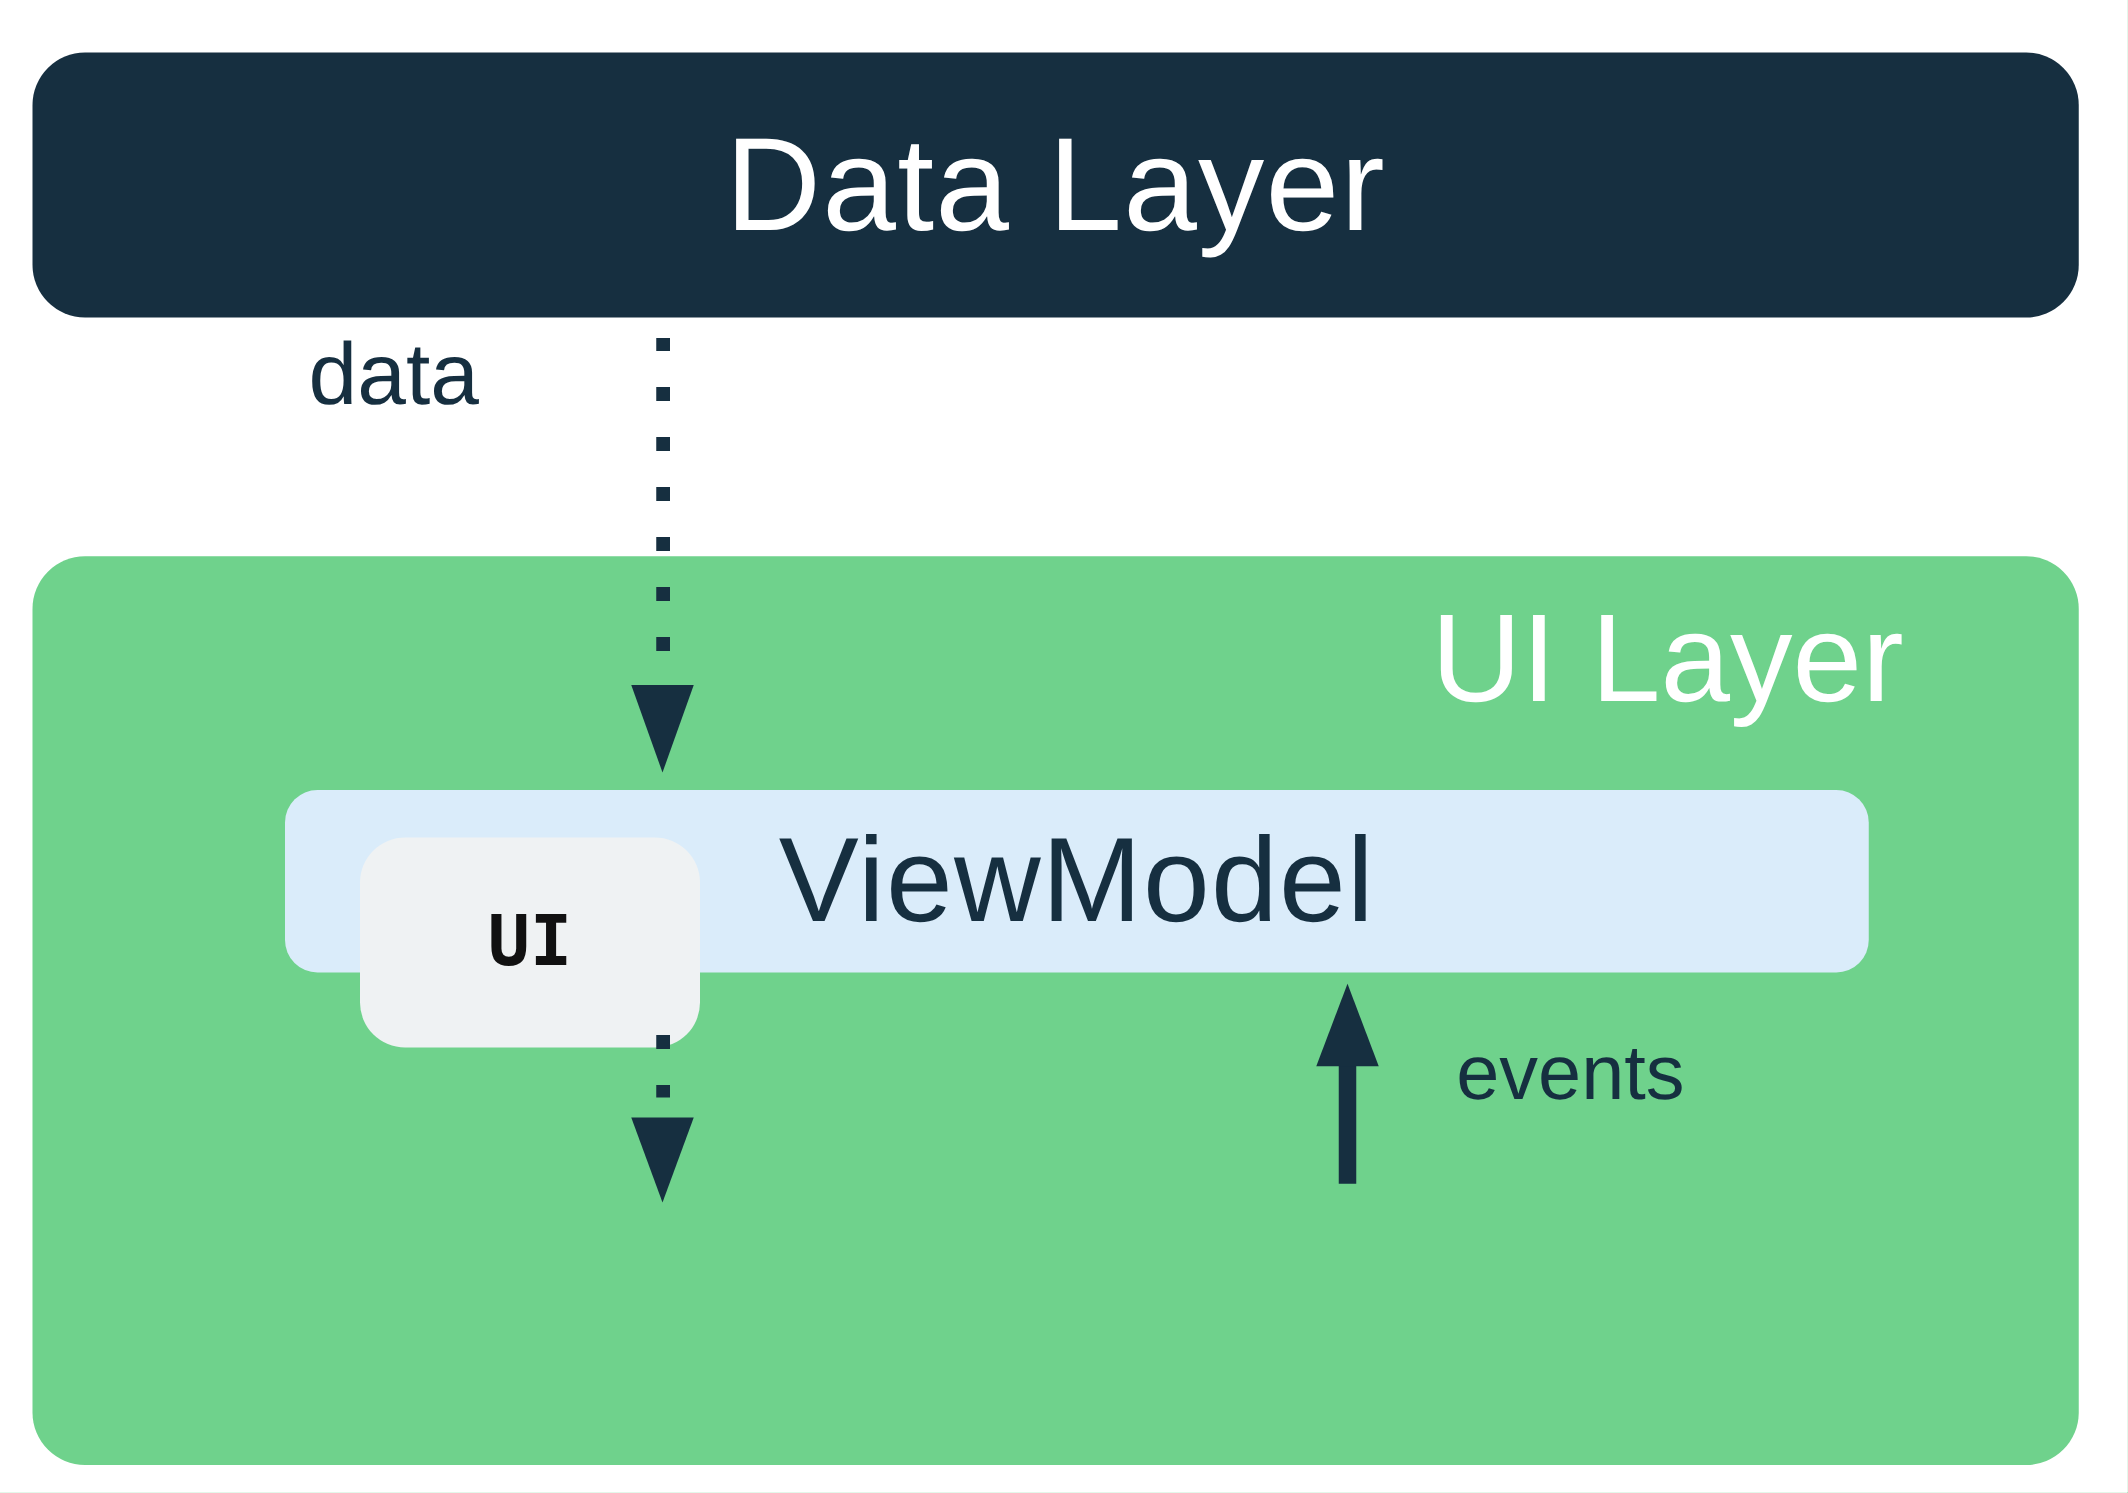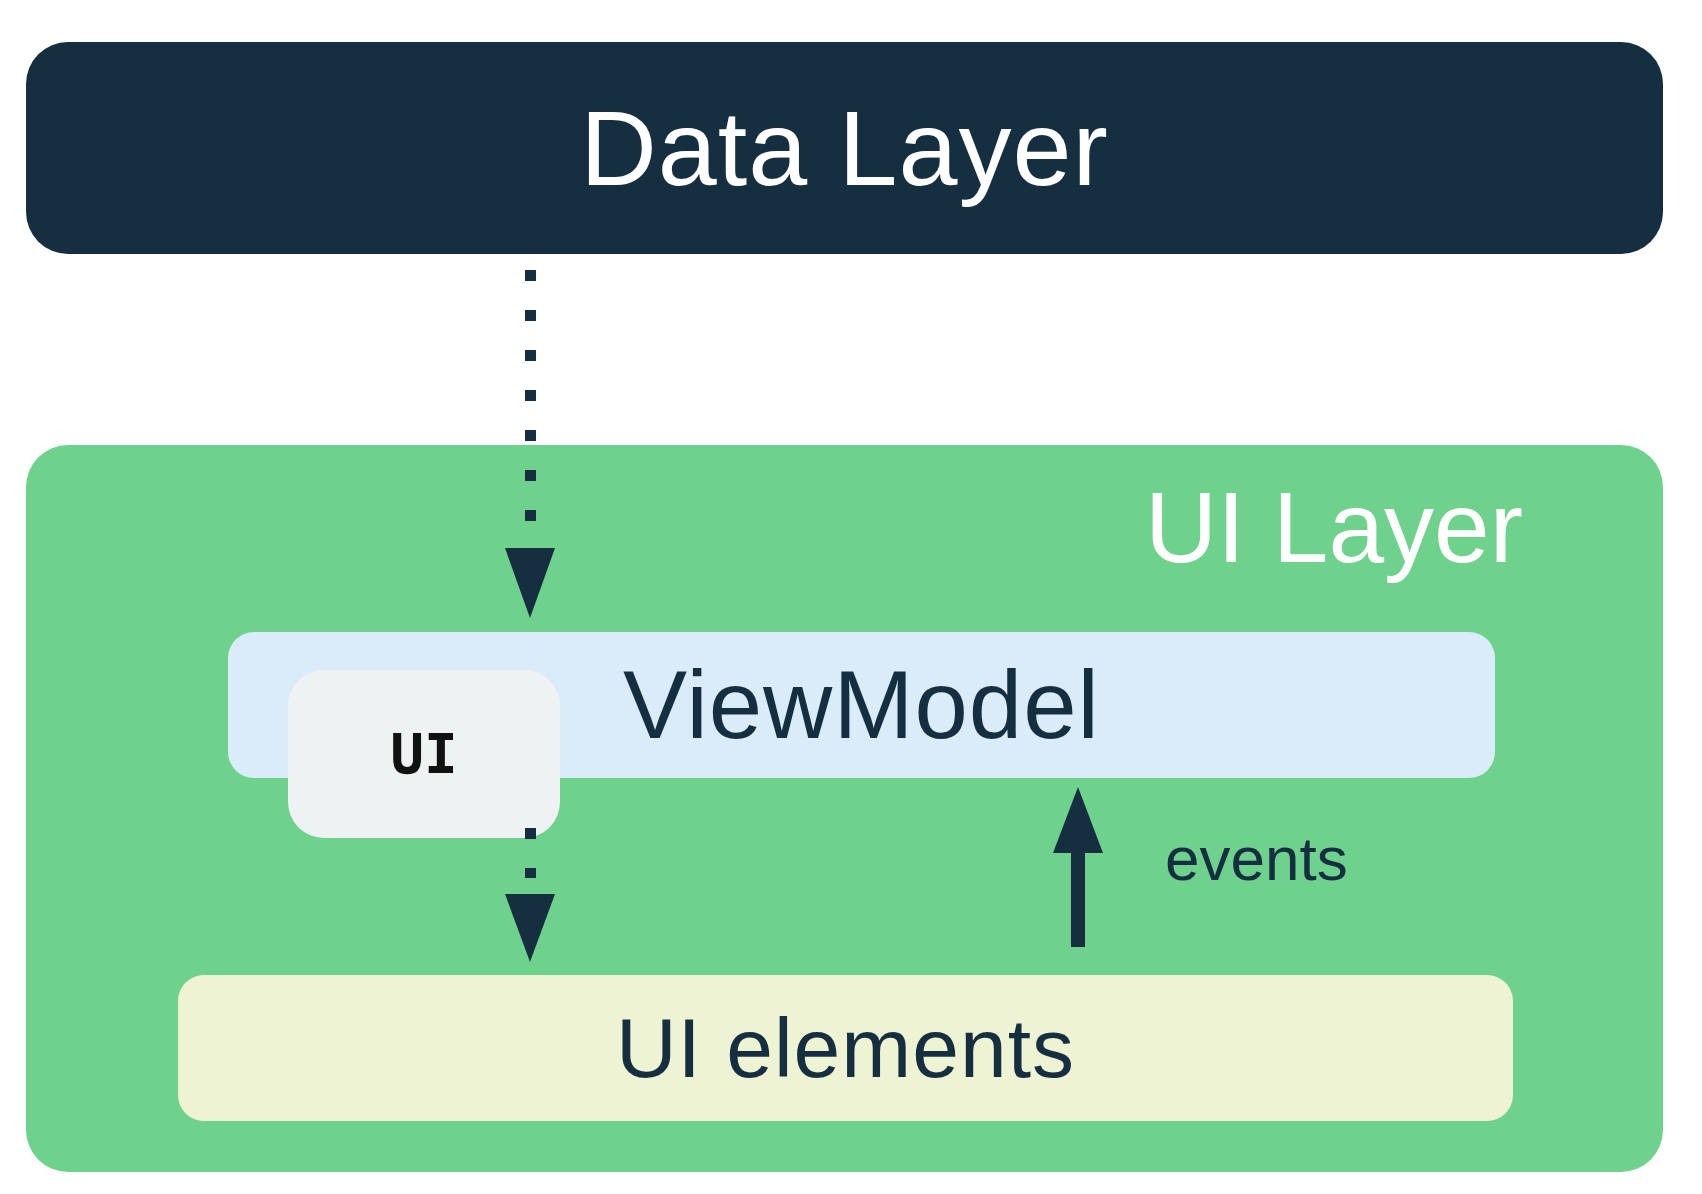--- a/index.html
+++ b/index.html
@@ -113,36 +113,34 @@
 </head>
 <body>
 
 <div class="canvas">
 
   <div class="box data-layer">
     <span>Data Layer</span>
   </div>
 
   <div class="app-data">
+    <div>data</div>
   </div>
 
   <div class="box ui-layer">
     <span class="ui-layer-title">UI Layer</span>
 
     <div class="box viewmodel">
       <span>ViewModel</span>
     </div>
 
     <div class="box ui-state">
       <div>UI</div>
     </div>
 
-    <div class="box ui-elements">
-      <span>UI elements</span>
-    </div>
   </div>
 
   <div class="dotted-line line1"></div>
   <div class="arrowhead-down head1"></div>
 
   <div class="dotted-line line2"></div>
   <div class="arrowhead-down head2"></div>
 
   <div class="events-shaft"></div>
   <div class="arrowhead-up events-head"></div>

